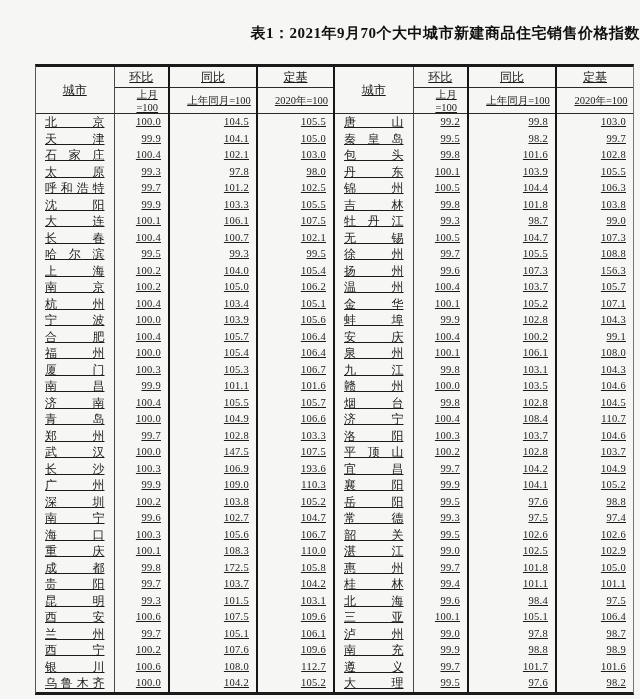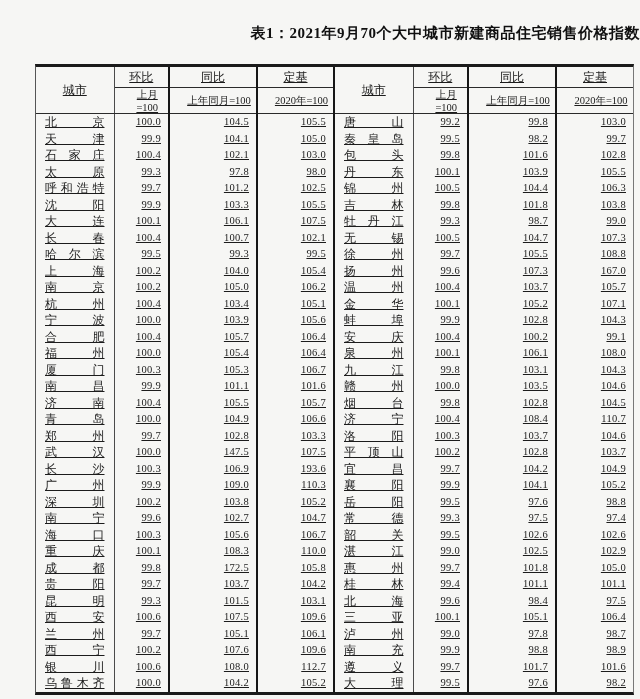--- a/index.html
+++ b/index.html
@@ -416,21 +416,21 @@
           <td class="city b-thin">徐州</td>
           <td class="num b-thick">99.7</td>
           <td class="num b-thick">105.5</td>
           <td class="num">108.8</td>
         </tr>
 
         <tr>
           <td class="city b-thin">扬州</td>
           <td class="num b-thick">99.6</td>
           <td class="num b-thick">107.3</td>
-          <td class="num">167.0</td>
+          <td class="num">156.3</td>
         </tr>
 
         <tr>
           <td class="city b-thin">温州</td>
           <td class="num b-thick">100.4</td>
           <td class="num b-thick">103.7</td>
           <td class="num">105.7</td>
         </tr>
 
         <tr>

